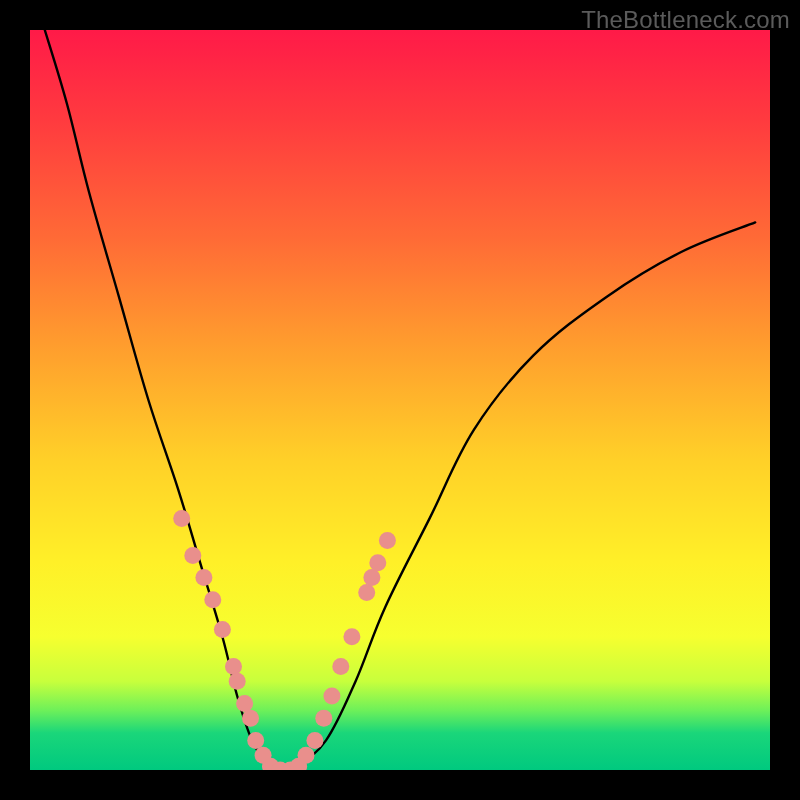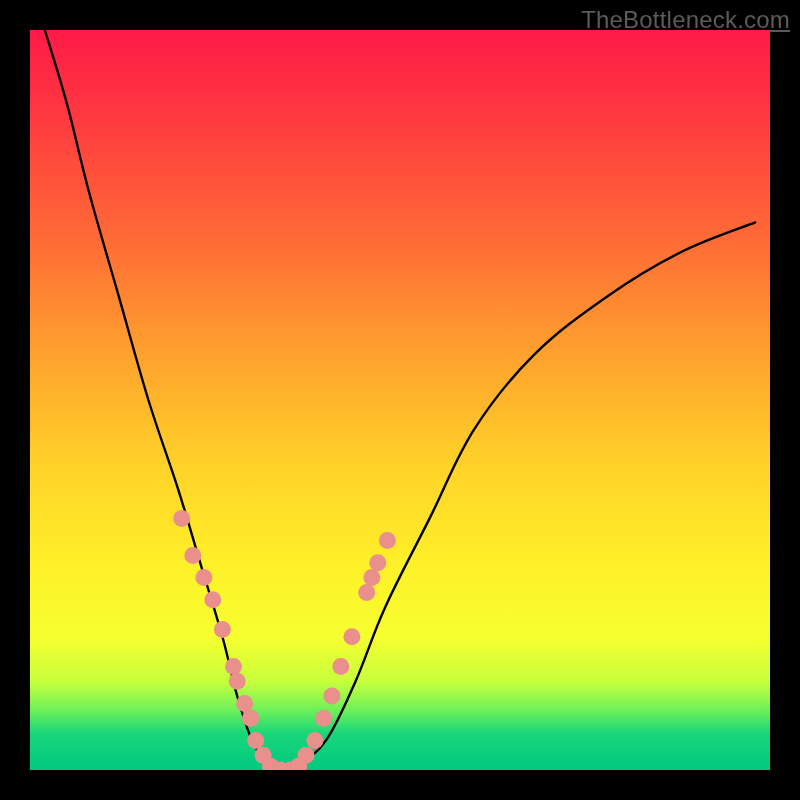--- a/index.html
+++ b/index.html
@@ -38,21 +38,20 @@
     );
   }
   .watermark {
     position: absolute;
     top: 6px;
     right: 10px;
     color: #5b5b5b;
     font-size: 24px;
     letter-spacing: 0.2px;
     user-select: none;
-    text-decoration: underline;
   }
   svg.curve {
     position: absolute;
     left: 0;
     top: 0;
     width: 740px;
     height: 740px;
   }
 </style>
 </head>

